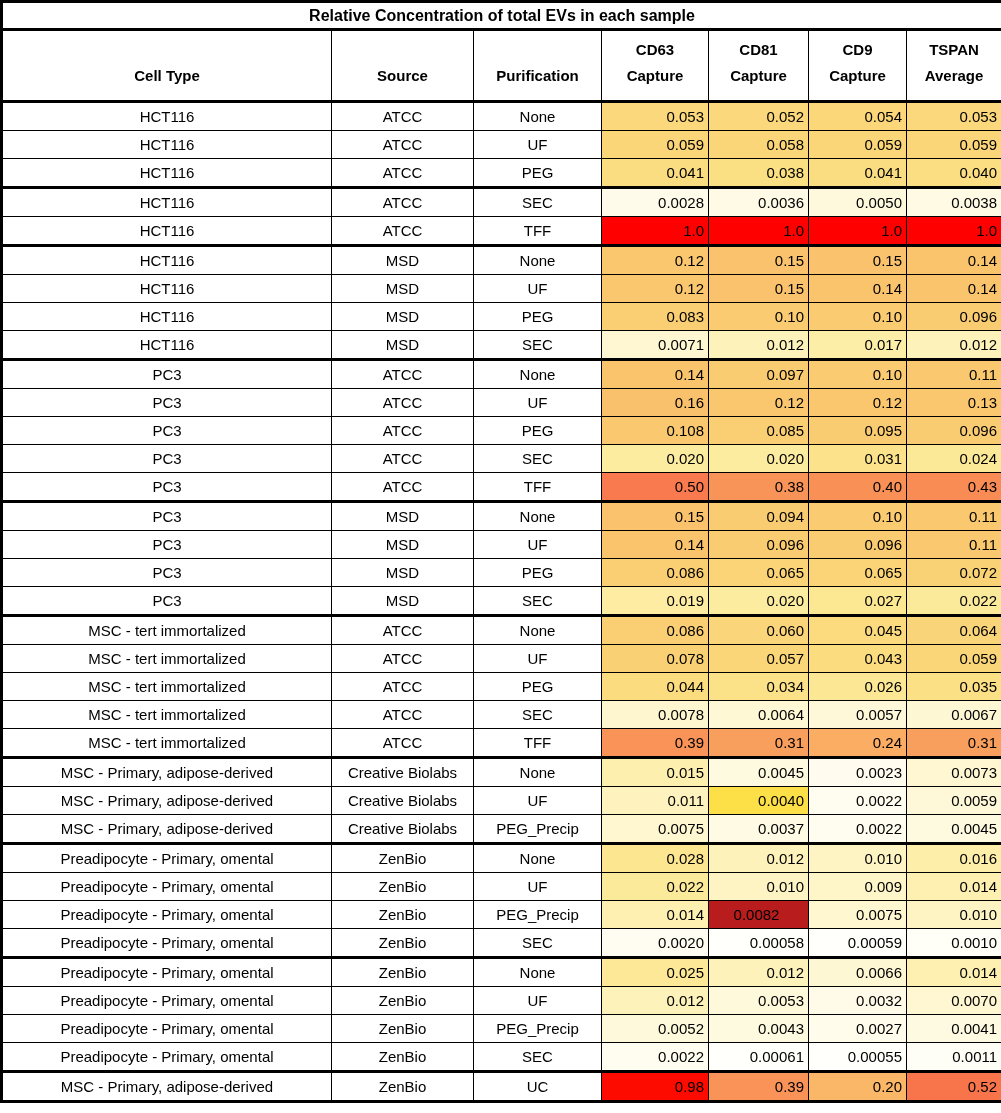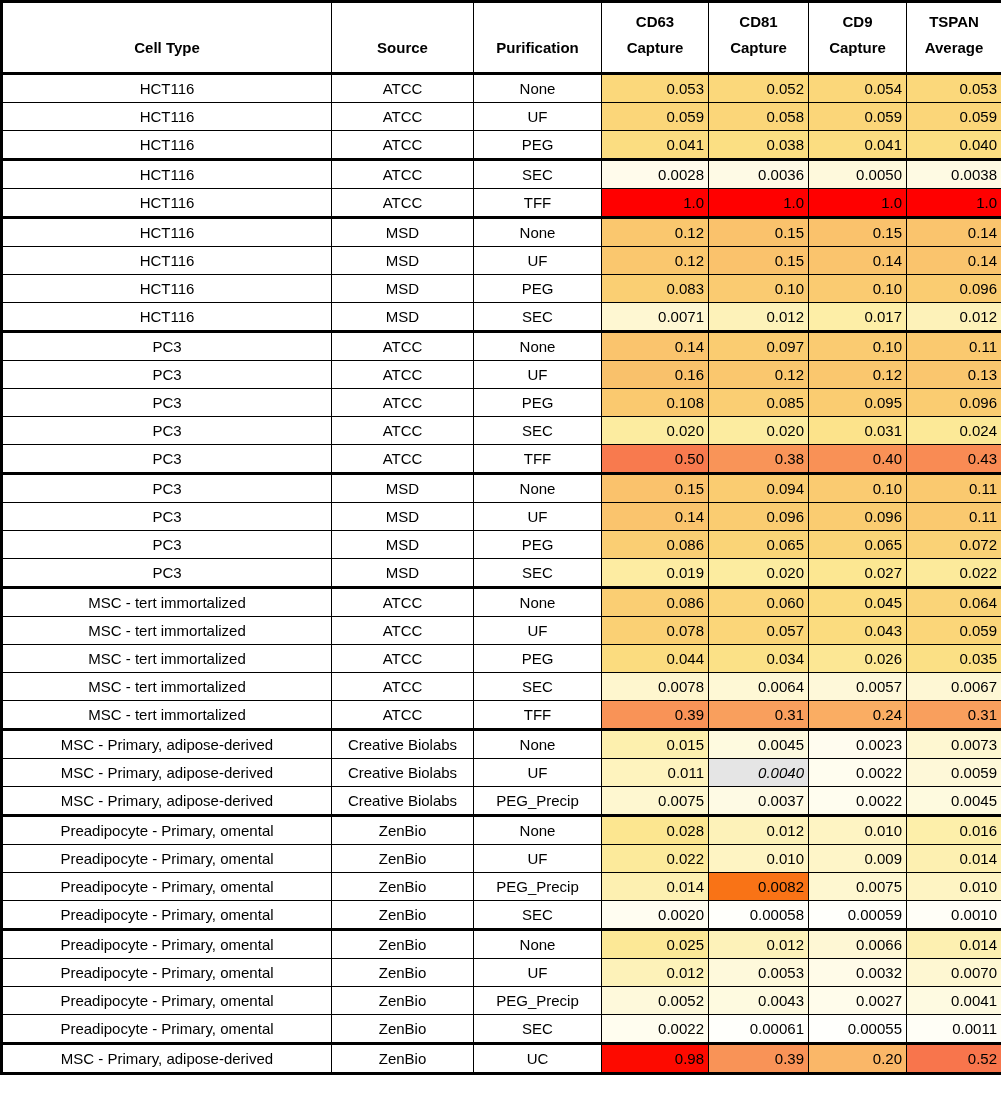--- a/index.html
+++ b/index.html
@@ -46,20 +46,23 @@
   <colgroup id="table-colgroup">
       <col style="width: 330px;">
       <col style="width: 142px;">
       <col style="width: 128px;">
       <col style="width: 107px;">
       <col style="width: 100px;">
       <col style="width: 98px;">
       <col style="width: 96px;">
     </colgroup>
   <thead>
+    <tr>
+      <td class="title-cell" colspan="7">Relative Concentration of total EVs in each sample</td>
+    </tr>
     <tr class="header-row" id="header-row">
         <th>
           <div class="hdr-line">Cell Type</div>
         </th>
         <th>
           <div class="hdr-line">Source</div>
         </th>
         <th>
           <div class="hdr-line">Purification</div>
         </th>
@@ -296,21 +299,21 @@
         <td class="num" style="background-color: rgb(253, 240, 174);">0.015</td>
         <td class="num" style="background-color: rgb(254, 250, 223);">0.0045</td>
         <td class="num" style="background-color: rgb(255, 252, 239); margin-left: 24px;">0.0023</td>
         <td class="num" style="background-color: rgb(254, 247, 209);">0.0073</td>
       </tr>
       <tr>
         <td class="lbl">MSC - Primary, adipose-derived</td>
         <td class="lbl">Creative Biolabs</td>
         <td class="lbl">UF</td>
         <td class="num" style="background-color: rgb(254, 243, 190);">0.011</td>
-        <td class="num" style="background-color: #e5e5e5; font-style: italic;">0.0040</td>
+        <td class="num" style="background-color: #fde047;">0.0040</td>
         <td class="num" style="background-color: rgb(255, 253, 239);">0.0022</td>
         <td class="num" style="background-color: rgb(254, 248, 216);">0.0059</td>
       </tr>
       <tr class="group-end">
         <td class="lbl">MSC - Primary, adipose-derived</td>
         <td class="lbl">Creative Biolabs</td>
         <td class="lbl">PEG_Precip</td>
         <td class="num" style="background-color: rgb(254, 247, 208);">0.0075</td>
         <td class="num" style="background-color: rgb(254, 250, 228);">0.0037</td>
         <td class="num" style="background-color: rgb(255, 253, 239);">0.0022</td>
@@ -332,21 +335,21 @@
         <td class="num" style="background-color: rgb(252, 234, 155);">0.022</td>
         <td class="num" style="background-color: rgb(254, 244, 195);">0.010</td>
         <td class="num" style="background-color: rgb(254, 245, 200);">0.009</td>
         <td class="num" style="background-color: rgb(253, 240, 177);">0.014</td>
       </tr>
       <tr>
         <td class="lbl">Preadipocyte - Primary, omental</td>
         <td class="lbl">ZenBio</td>
         <td class="lbl">PEG_Precip</td>
         <td class="num" style="background-color: rgb(253, 240, 177);">0.014</td>
-        <td class="num" style="background-color: #f97316;">0.0082</td>
+        <td class="num" style="background-color: #b91c1c; text-align: center;">0.0082</td>
         <td class="num" style="background-color: rgb(254, 247, 208);">0.0075</td>
         <td class="num" style="background-color: rgb(254, 244, 195);">0.010</td>
       </tr>
       <tr class="group-end">
         <td class="lbl">Preadipocyte - Primary, omental</td>
         <td class="lbl">ZenBio</td>
         <td class="lbl">SEC</td>
         <td class="num" style="background-color: rgb(255, 253, 241);">0.0020</td>
         <td class="num" style="background-color: rgb(255, 255, 251);">0.00058</td>
         <td class="num" style="background-color: rgb(255, 255, 251);">0.00059</td>

